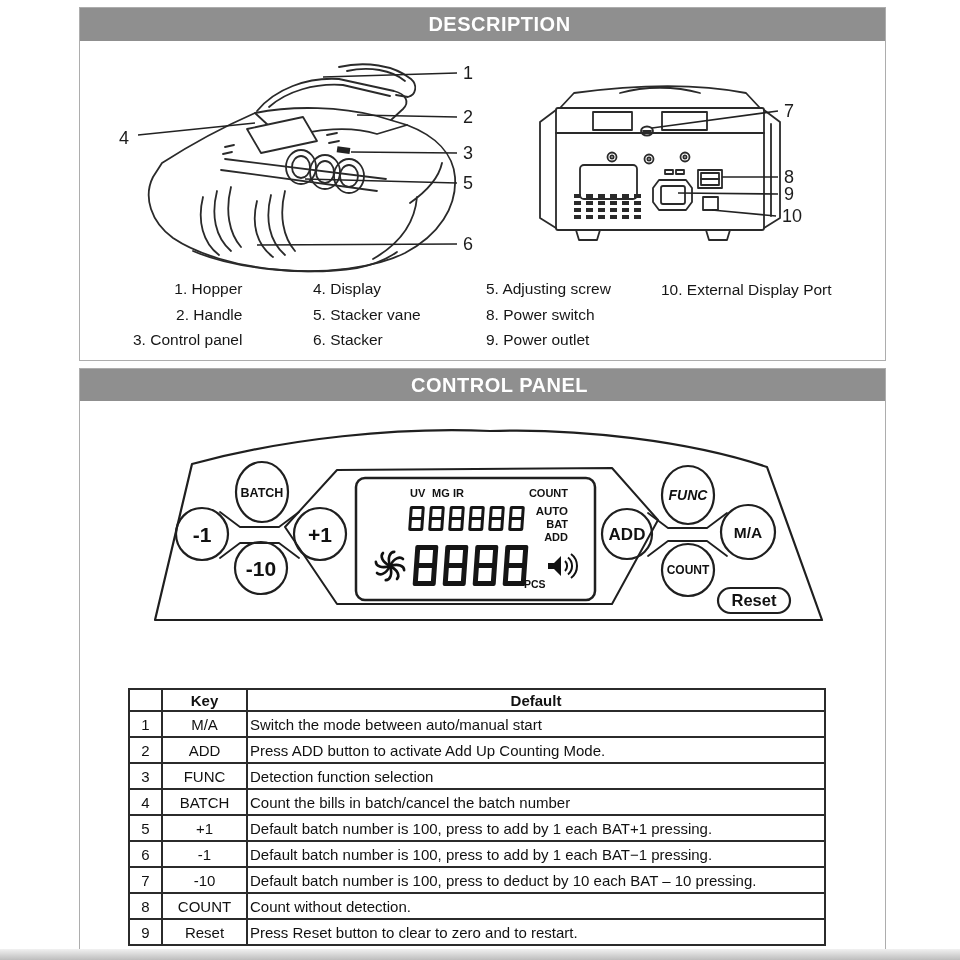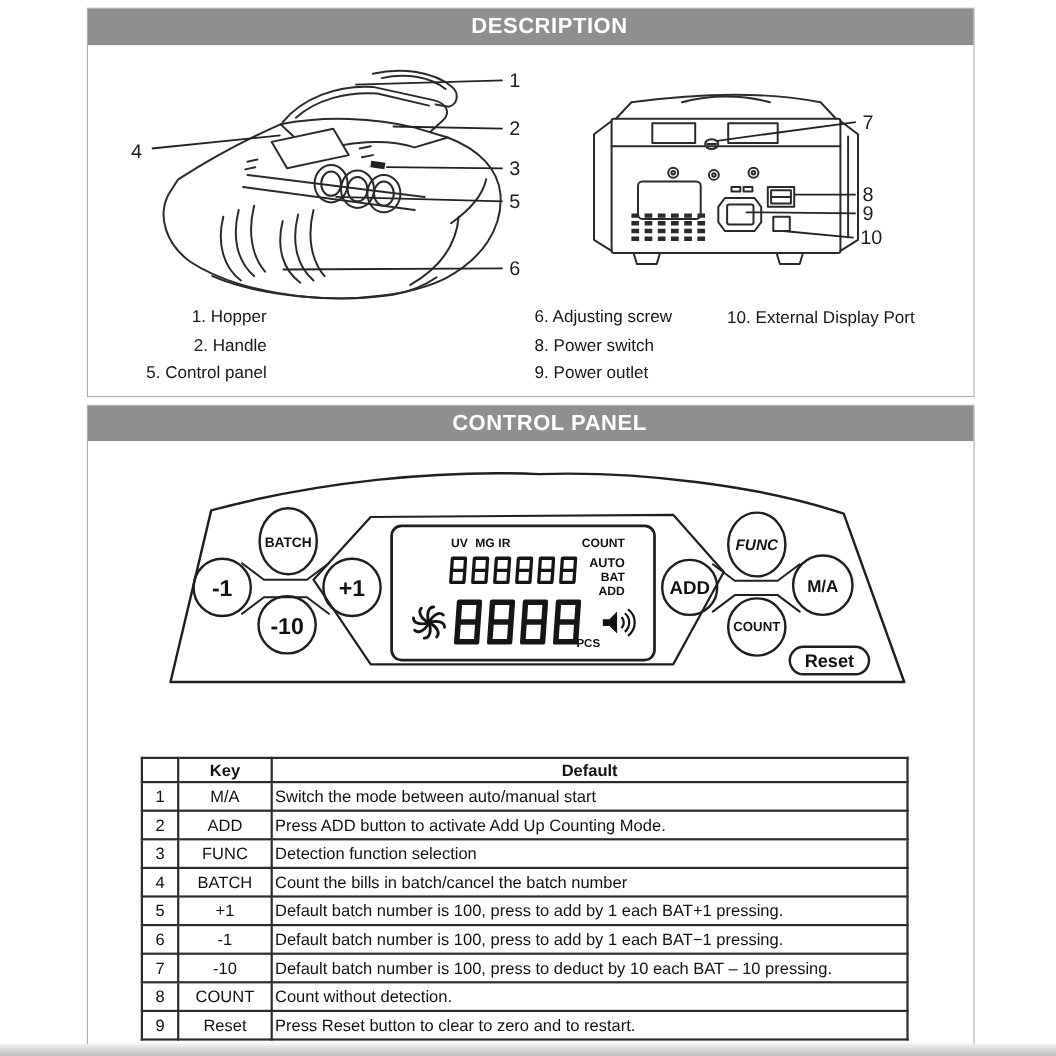--- a/index.html
+++ b/index.html
@@ -130,24 +130,29 @@
       <text x="264" y="37">7</text>
       <text x="264" y="103">8</text>
       <text x="264" y="120">9</text>
       <text x="262" y="142">10</text>
     </g>
   </svg>
 
   <div class="legend-col" style="left:133px;top:276px;text-align:right;">
     <div>1. Hopper</div>
     <div>2. Handle</div>
-    <div>5. Control panel</div>
+    <div>3. Control panel</div>
+  </div>
+  <div class="legend-col" style="left:313px;top:276px;">
+    <div>4. Display</div>
+    <div>5. Stacker vane</div>
+    <div>6. Stacker</div>
   </div>
   <div class="legend-col" style="left:486px;top:276px;">
-    <div>6. Adjusting screw</div>
+    <div>5. Adjusting screw</div>
     <div>8. Power switch</div>
     <div>9. Power outlet</div>
   </div>
   <div class="legend-col" style="left:661px;top:277px;">
     <div>10. External Display Port</div>
   </div>
 
   <div class="section-box" style="left:79px;top:368px;width:805px;height:580px;">
     <div class="section-header" style="height:32px;">
       <span>CONTROL PANEL</span>

